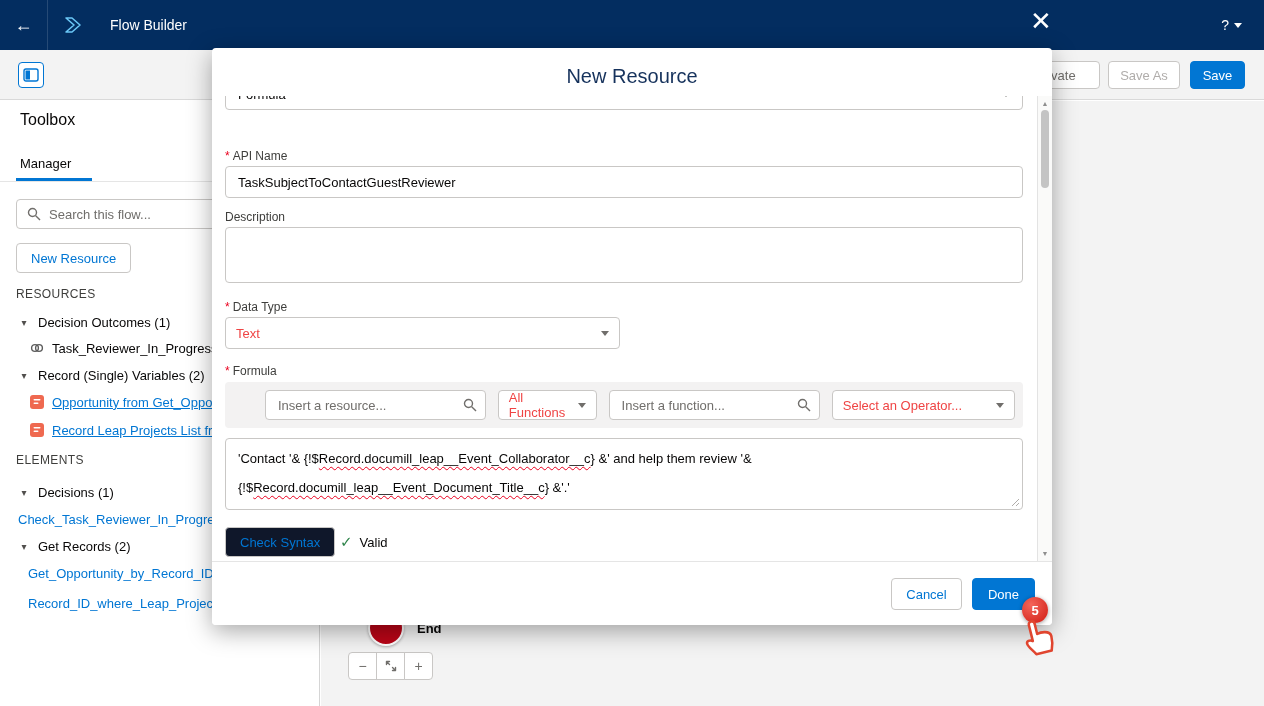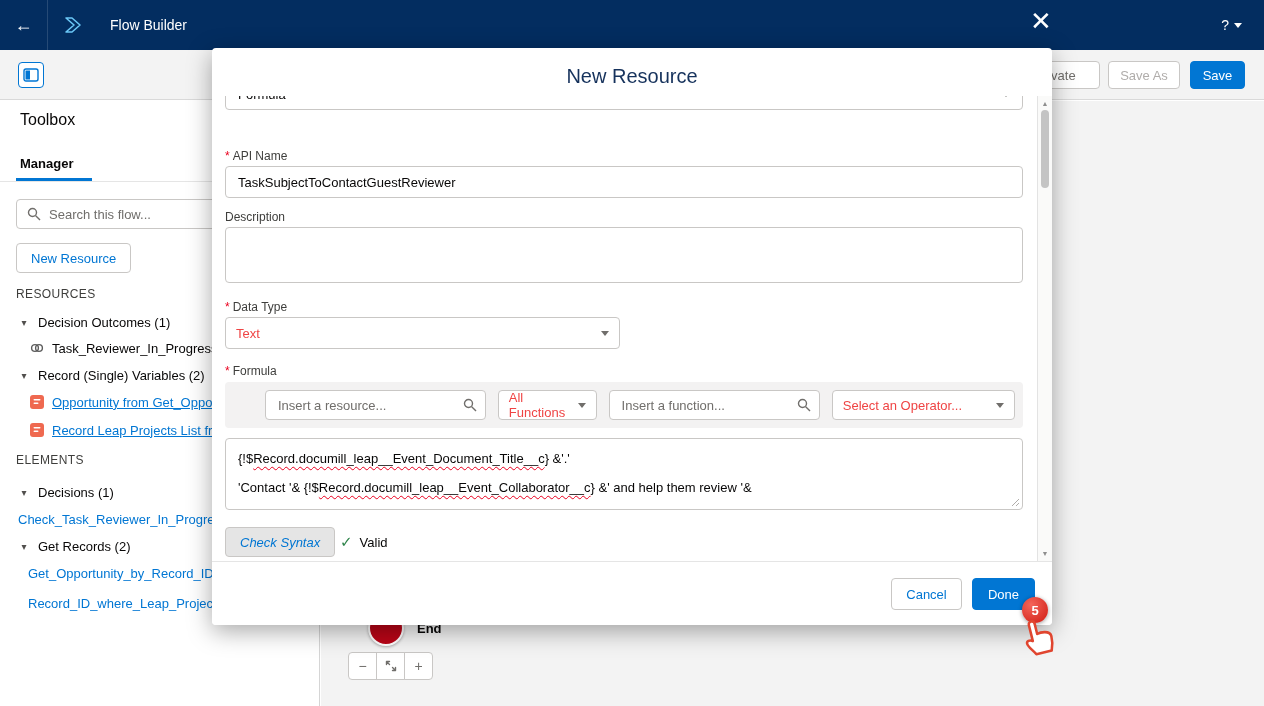--- a/index.html
+++ b/index.html
@@ -24,21 +24,21 @@
   .icon-btn { position:absolute; left:18px; top:12px; width:26px; height:26px; border:1px solid #0176d3; background:#fff; border-radius:4px; display:flex; align-items:center; justify-content:center; }
   .sel-el { left:68px; padding:0 12px; gap:7px; color:#0176d3; }
   .activate { left:1005px; width:95px; color:#706e6b; }
   .saveas { left:1108px; width:72px; color:#b0adab; }
   .save { left:1190px; width:55px; background:#0176d3; border-color:#0176d3; color:#fff; }
 
   
   .panel { position:absolute; left:0; top:101px; width:320px; bottom:0; background:#fff; border-right:1px solid #d5d5d5; z-index:2; }
   .panel-title { position:absolute; left:20px; top:10px; font-size:16px; color:#080707; }
   .tabrow { position:absolute; left:0; top:46px; width:100%; height:35px; border-bottom:1px solid #e5e5e5; }
-  .tab { position:absolute; left:20px; top:9px; font-size:13px; font-weight:bold; color:#080707; }
+  .tab { position:absolute; left:20px; top:9px; font-size:13px; font-weight:normal; color:#080707; }
   .tab-underline { position:absolute; left:16px; bottom:0; width:76px; height:3px; background:#0176d3; }
   .tb-search { position:absolute; left:16px; top:98px; width:288px; height:30px; }
   .search-wrap { position:relative; height:30px; background:#fff; border:1px solid #c9c7c5; border-radius:4px; }
   .search-wrap input { width:100%; height:100%; border:none; outline:none; font-size:13px; color:#080707; background:transparent; padding:0 28px 0 12px; }
   .search-wrap .mag { position:absolute; right:8px; top:7px; }
   .search-left input { padding:0 10px 0 32px; }
   .search-left .mag { left:10px; right:auto; top:7px; }
   .new-res-btn { position:absolute; left:16px; top:142px; height:30px; padding:0 14px; border:1px solid #c9c7c5; border-radius:4px; background:#fff; color:#0176d3; font-size:13px; }
   .sect { position:absolute; left:16px; font-size:12px; color:#3e3e3c; letter-spacing:.4px; }
   .trow { position:absolute; left:0; width:100%; height:26px; display:flex; align-items:center; gap:8px; font-size:13px; color:#080707; }
@@ -67,21 +67,21 @@
   .desc-area { position:absolute; left:13px; top:131px; width:798px; height:56px; border:1px solid #c9c7c5; border-radius:4px; padding:6px 12px; font-size:13px; resize:none; outline:none; }
   .combobox { background:#fff; border:1px solid #c9c7c5; border-radius:4px; display:flex; align-items:center; justify-content:space-between; padding:0 10px; font-size:13px; color:#ef4444; }
   .dtype { position:absolute; left:13px; top:221px; width:395px; height:32px; }
   .ftb { position:absolute; left:13px; top:286px; width:798px; height:46px; background:#f3f2f2; border-radius:4px; display:flex; align-items:center; padding:0 8px; gap:12px; }
   .w230 { width:230px;margin-left:32px; } .w220 { width:220px; }
   .cb-funcs { width:102px; height:30px; }
   .cb-op { width:190px; height:30px; color:#ef4444; }
   .formula-box { position:absolute; left:13px; top:342px; width:798px; height:72px; border:1px solid #c9c7c5; border-radius:4px; padding:5px 12px; font-size:13px; color:#080707; line-height:29px; background:#fff; }
   .squig { text-decoration-line:underline; text-decoration-style:wavy; text-decoration-color:#ea001e; text-decoration-thickness:1px; text-underline-offset:3px; }
   .fresize { position:absolute; right:2px; bottom:2px; }
-  .check-syntax { position:absolute; left:13px; top:431px; height:30px; padding:0 14px; border:1px solid #c9c7c5; border-radius:4px; background:#e5e5e5; color:#0176d3; font-size:13px;font-style:italic; }
+  .check-syntax { position:absolute; left:13px; top:431px; height:30px; padding:0 14px; border:1px solid #c9c7c5; border-radius:4px; background:#0f172a; color:#0176d3; font-size:13px; }
   .valid-wrap { position:absolute; left:128px; top:437px; display:flex; align-items:center; gap:7px; font-size:13px; color:#080707; }
   .checkmark { color:#2e844a; font-weight:bold; font-size:15px; }
   .mscroll { position:absolute; right:0; top:0; bottom:0; width:15px; background:#fafaf9; border-left:1px solid #e3e3e3; }
   .sb-thumb { position:absolute; left:3px; top:14px; width:8px; height:78px; background:#c4c4c4; border-radius:4px; }
   .sb-arrow { position:absolute; left:0; width:14px; text-align:center; font-size:7px; color:#8e8e8e; background:none; border:none; }
   .sb-arrow.up { top:4px; } .sb-arrow.down { bottom:4px; }
   .modal-footer { position:absolute; left:0; bottom:0; width:100%; height:64px; border-top:1px solid #e5e5e5; background:#fff; border-radius:0 0 4px 4px; }
   .cancel-btn { position:absolute; left:679px; top:16px; width:71px; height:32px; border:1px solid #c9c7c5; border-radius:4px; background:#fff; color:#0176d3; font-size:13px; }
   .done-btn { position:absolute; left:760px; top:16px; width:63px; height:32px; border:1px solid #0176d3; border-radius:4px; background:#0176d3; color:#fff; font-size:13px; }
 
@@ -260,24 +260,24 @@
           </svg>
       </div>
       <div class="combobox cb-op">
         <span>Select an Operator...</span>
         <span class="caret"></span>
       </div>
     </div>
 
     <div class="formula-box">
       <div>
+        <span>'Contact '&amp; {!$</span><span class="squig">Record.documill_leap__Event_Collaborator__c</span><span>} &amp;' and help them review '&amp;</span>
+      </div>
+      <div>
         <span>{!$</span><span class="squig">Record.documill_leap__Event_Document_Title__c</span><span>} &amp;'.'</span>
-      </div>
-      <div>
-        <span>'Contact '&amp; {!$</span><span class="squig">Record.documill_leap__Event_Collaborator__c</span><span>} &amp;' and help them review '&amp;</span>
       </div>
       <svg class="fresize" width="9" height="9" viewBox="0 0 9 9" stroke="#b0adab">
           <path d="M8 1L1 8M8 5L5 8"></path>
         </svg>
     </div>
 
     <button class="check-syntax">Check Syntax</button>
     <div class="valid-wrap">
       <span class="checkmark">✓</span>
       <span>Valid</span>

